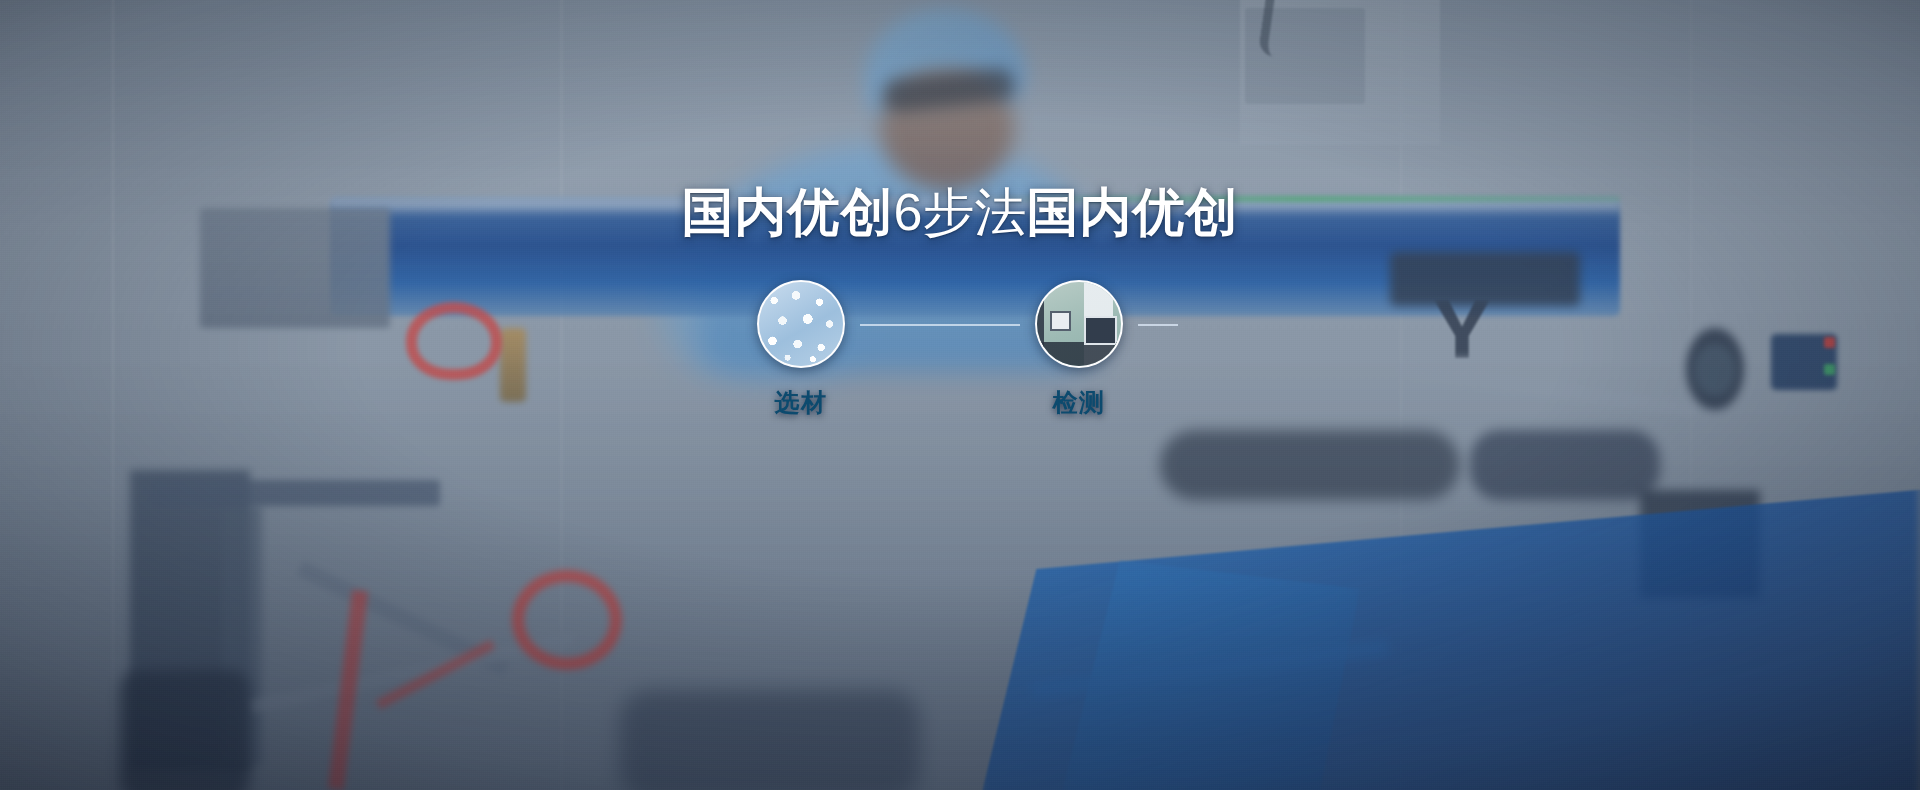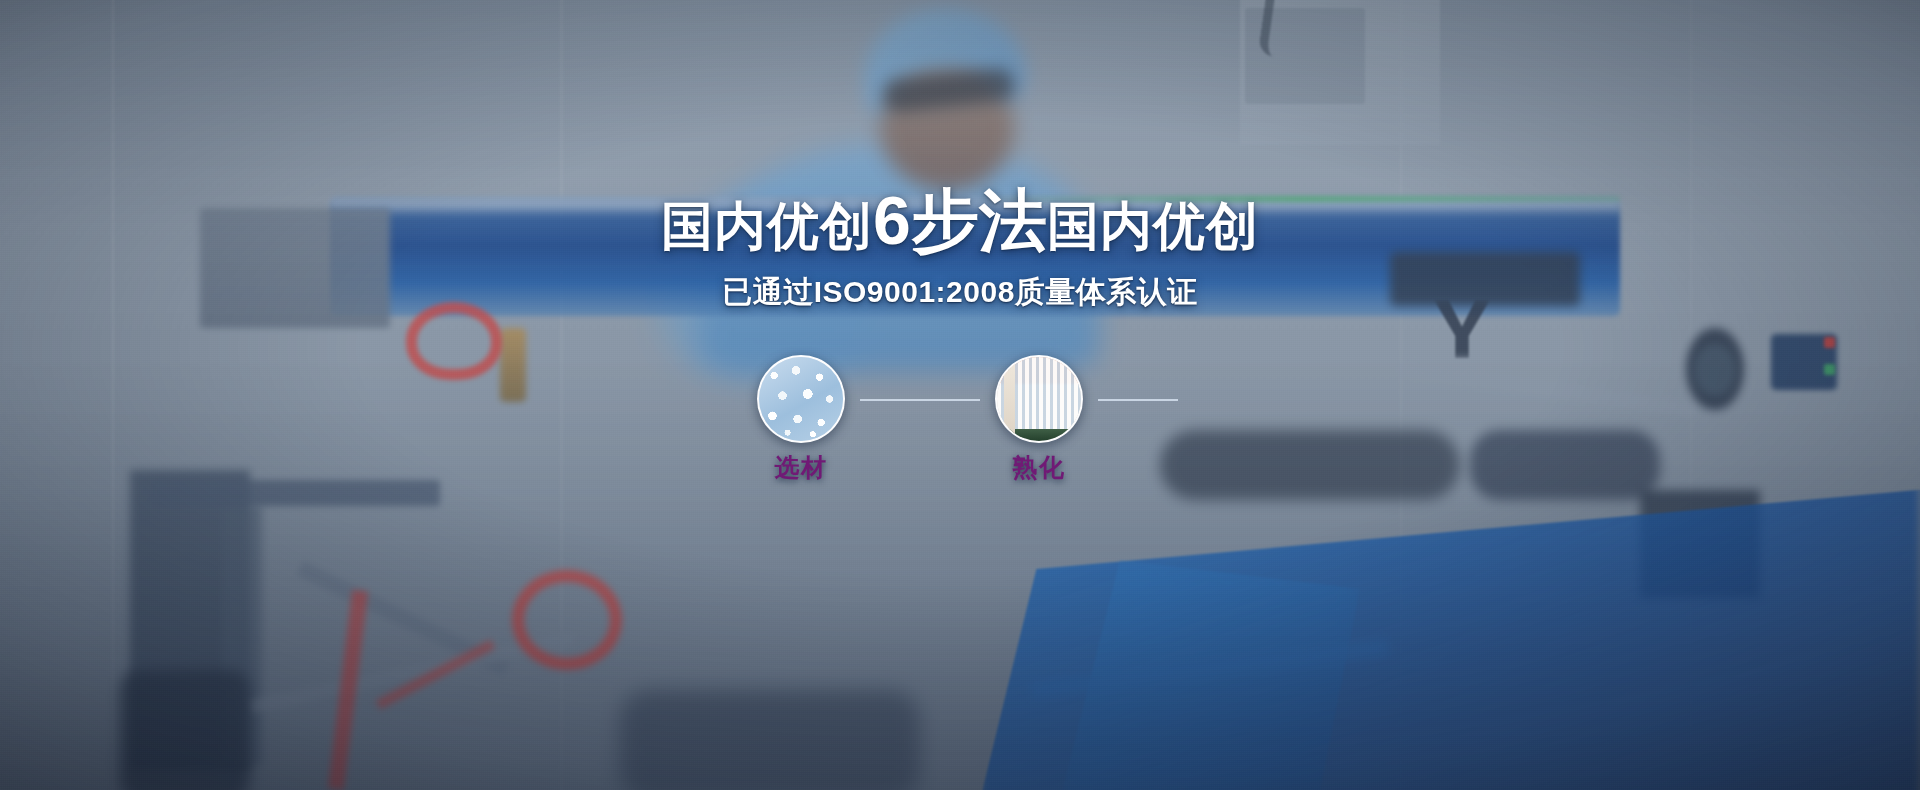--- a/index.html
+++ b/index.html
@@ -274,21 +274,21 @@
   .headline{
     margin-top:186px;
     white-space:nowrap;
     color:#ffffff;
     letter-spacing:1px;
     text-shadow:0 2px 10px rgba(10,25,50,.55), 0 1px 2px rgba(10,25,50,.5);
     line-height:1;
     display:flex; align-items:baseline;
   }
   .hl-a, .hl-c{ font-size:52px; font-weight:700; }
-  .hl-b{ font-size:68px; font-weight:700; letter-spacing:0px; }
+  .hl-b{ font-size:52px; font-weight:400; letter-spacing:0px; }
 
   .subtitle{
     margin-top:18px;
     font-size:30px; font-weight:700; color:#ffffff;
     letter-spacing:.5px; white-space:nowrap;
     text-shadow:0 2px 8px rgba(6,22,48,.6), 0 1px 2px rgba(6,22,48,.7);
   }
 
   .steps{
     margin-top:42px;
@@ -299,22 +299,22 @@
     display:flex; flex-direction:column; align-items:center;
   }
   .step-circle{
     width:88px; height:88px; border-radius:50%;
     border:2px solid rgba(255,255,255,.92);
     overflow:hidden; position:relative;
     box-shadow:0 3px 12px rgba(6,20,44,.45);
     background:#dfe6ee;
   }
   .step-label{
-    margin-top:8px;
-    font-size:25px; font-weight:700; color:#701a75;
+    margin-top:18px;
+    font-size:25px; font-weight:700; color:#0c4a6e;
     letter-spacing:1.5px;
     text-shadow:0 2px 7px rgba(6,22,48,.65);
   }
   .connector{
     width:40px; height:2px; margin-top:44px;
     background:rgba(219,231,245,.78);
     flex:0 0 auto;
   }
 
   
@@ -473,42 +473,41 @@
   </div>
 
   <div class="content">
 
     <div class="headline">
       <span class="hl-a">国内优创</span>
       <span class="hl-b">6步法</span>
       <span class="hl-c">国内优创</span>
     </div>
 
-    <div class="subtitle">已通过ISO9001:2008质量体系认证</div>
 
     <div class="steps">
 
       <div class="step">
         <div class="step-circle">
           <div class="art-pellets"></div>
         </div>
         <div class="step-label">选材</div>
       </div>
       <div class="connector"></div>
 
       <div class="connector"></div>
 
       <div class="connector"></div>
 
+      <div class="connector"></div>
+
       <div class="step">
         <div class="step-circle">
-          <div class="art-cure"></div>
+          <div class="art-test"></div>
         </div>
-        <div class="step-label">熟化</div>
+        <div class="step-label">检测</div>
       </div>
-      <div class="connector"></div>
-
       <div class="connector"></div>
 
 
     </div>
   </div>
 </div>
 
 </body></html>

